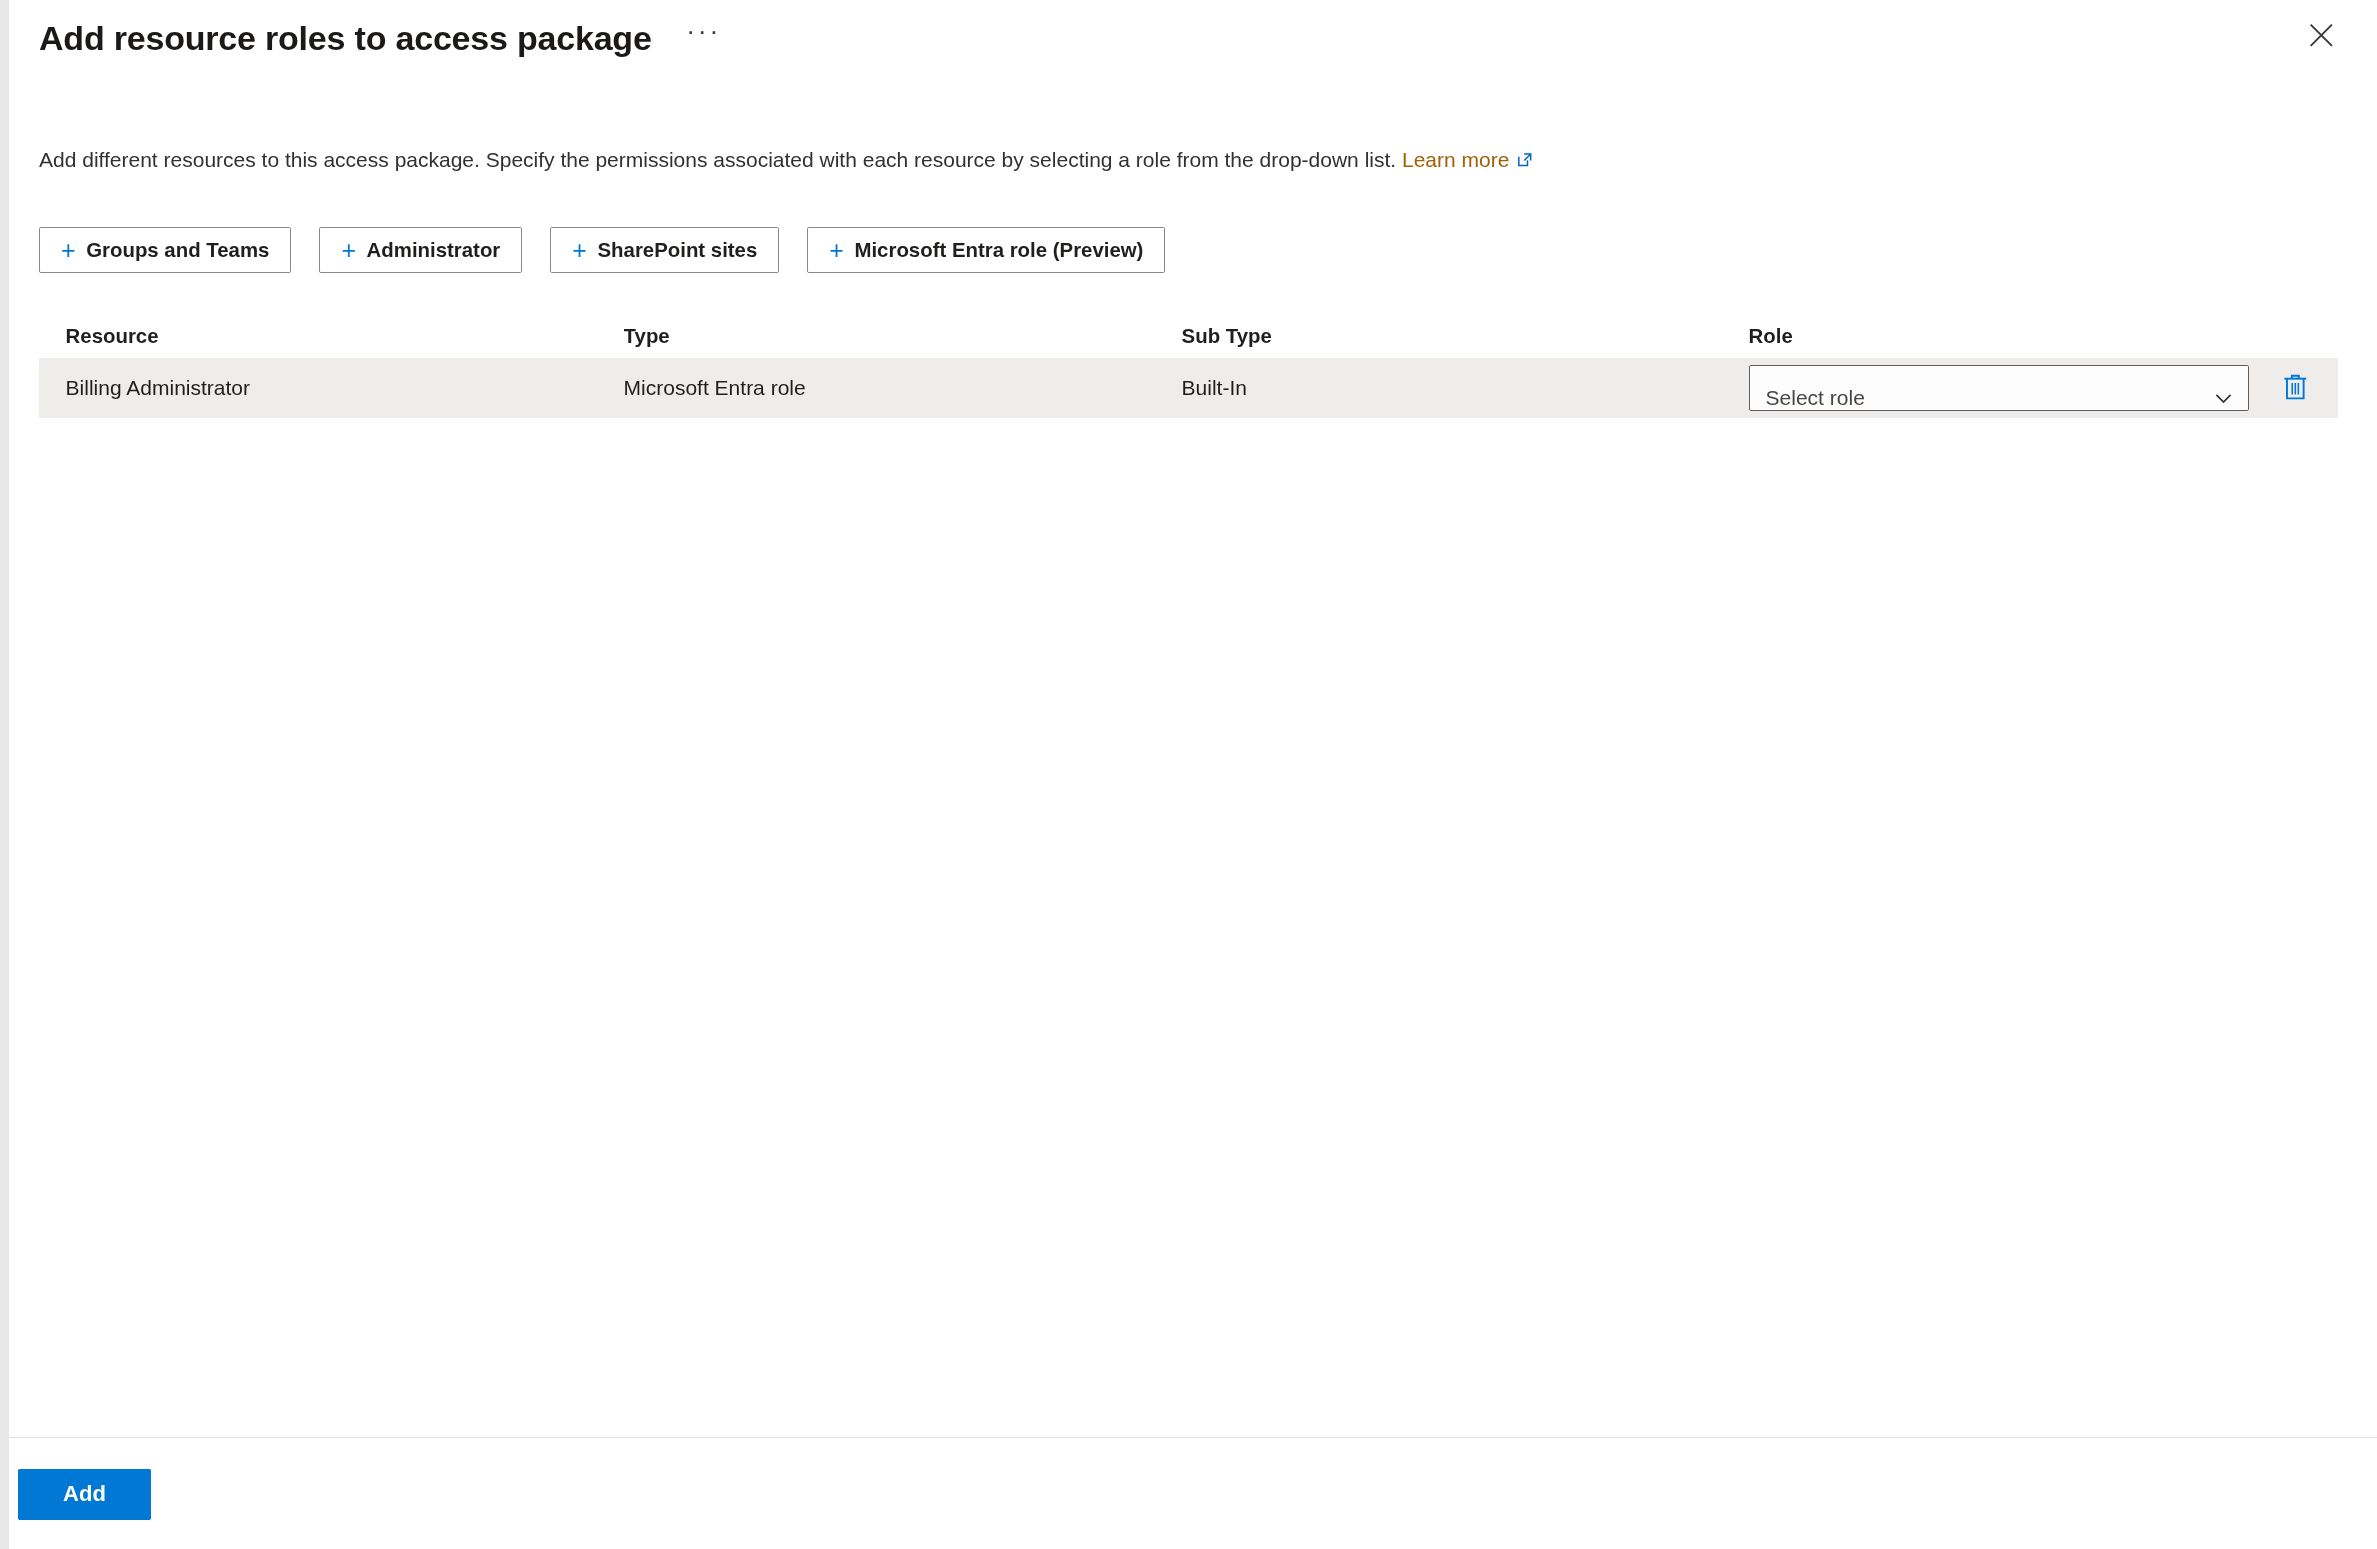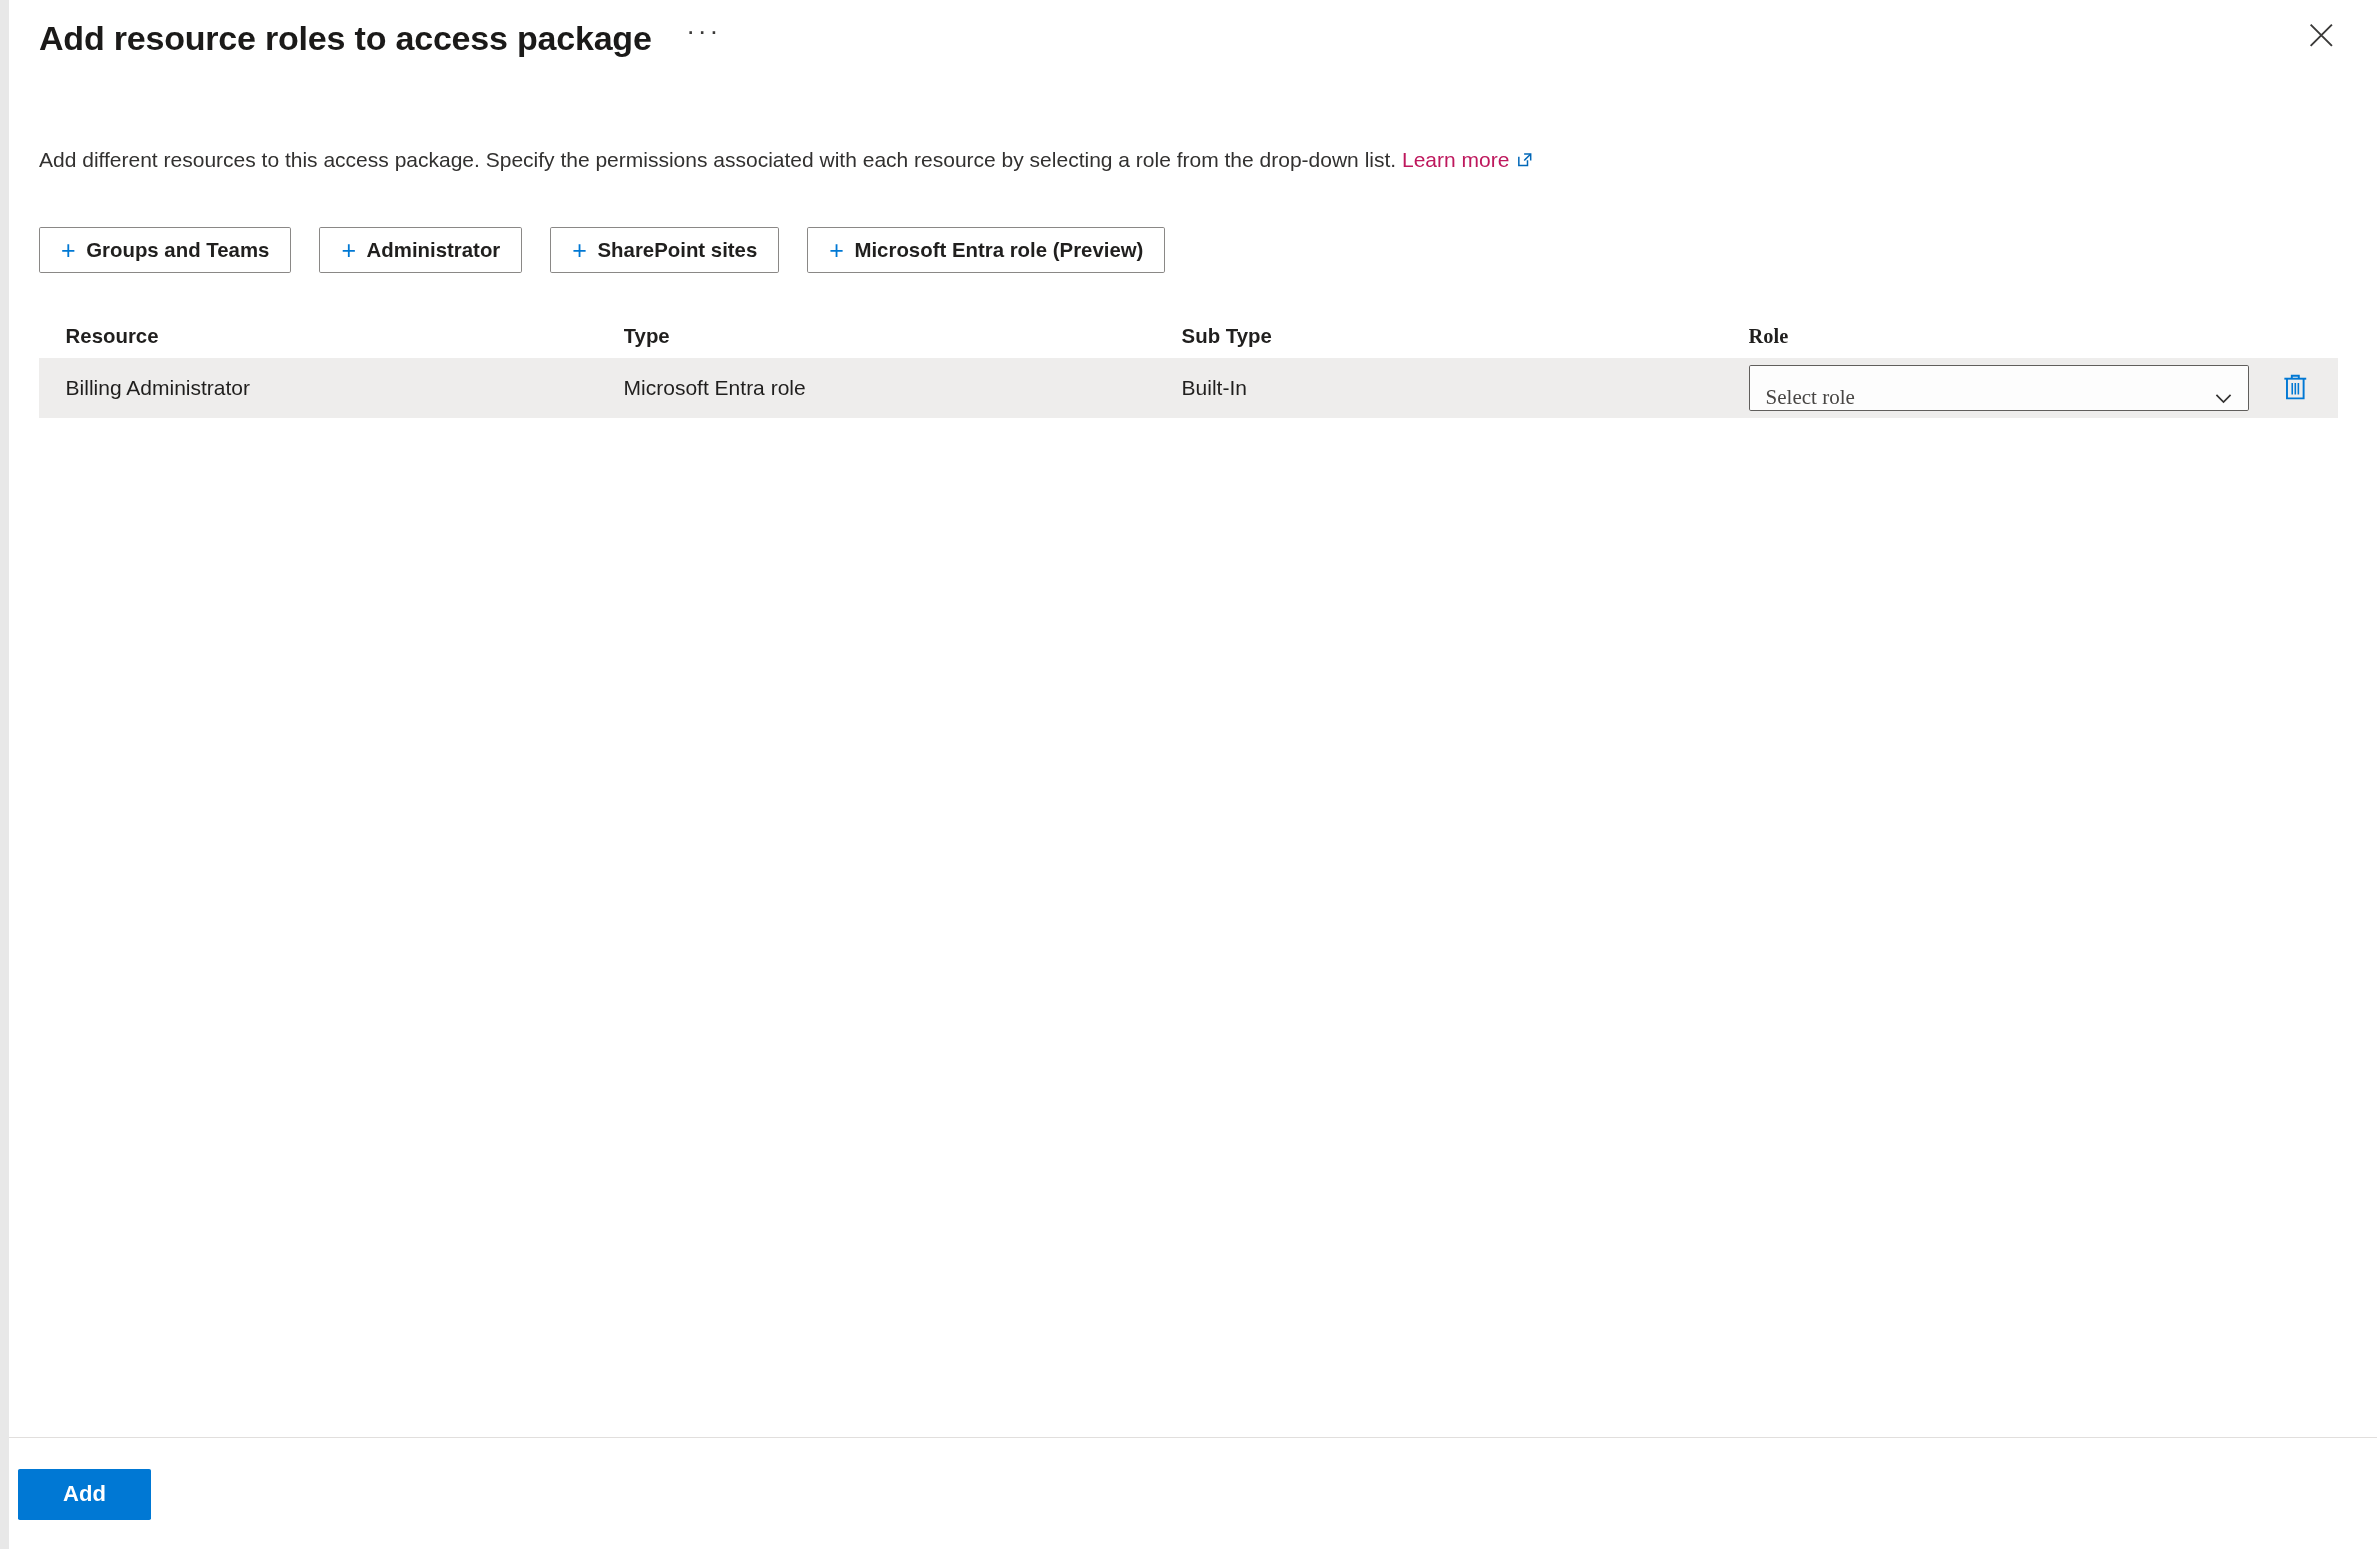--- a/index.html
+++ b/index.html
@@ -99,21 +99,21 @@
 
   .description {
     margin-top: 71px;
     font-size: 21px;
     line-height: 1.35;
     color: #323130;
     white-space: nowrap;
   }
 
   .learn-more {
-    color: #be185d;
+    color: #a16207;
     text-decoration: none;
     cursor: pointer;
   }
 
   .ext-link-icon {
     display: inline-block;
     vertical-align: -1.8px;
     margin-left: 6.2px;
   }
 
@@ -163,21 +163,21 @@
     height: 44px;
     font-size: 20.4px;
     font-weight: 700;
     color: #201f1e;
     padding-left: 26.6px;
   }
 
   .col-resource { width: 558px; flex: 0 0 558px; }
   .col-type     { width: 558px; flex: 0 0 558px; }
   .col-subtype  { width: 567px; flex: 0 0 567px; }
-  .col-role     { width: 567px; flex: 0 0 567px; font-family: Liberation Serif, serif; }
+  .col-role     { width: 567px; flex: 0 0 567px; }
 
   .table-row {
     display: flex;
     align-items: center;
     height: 60px;
     background: #eeedec;
     padding-left: 26.6px;
     font-size: 21px;
     color: #201f1e;
     position: relative;

